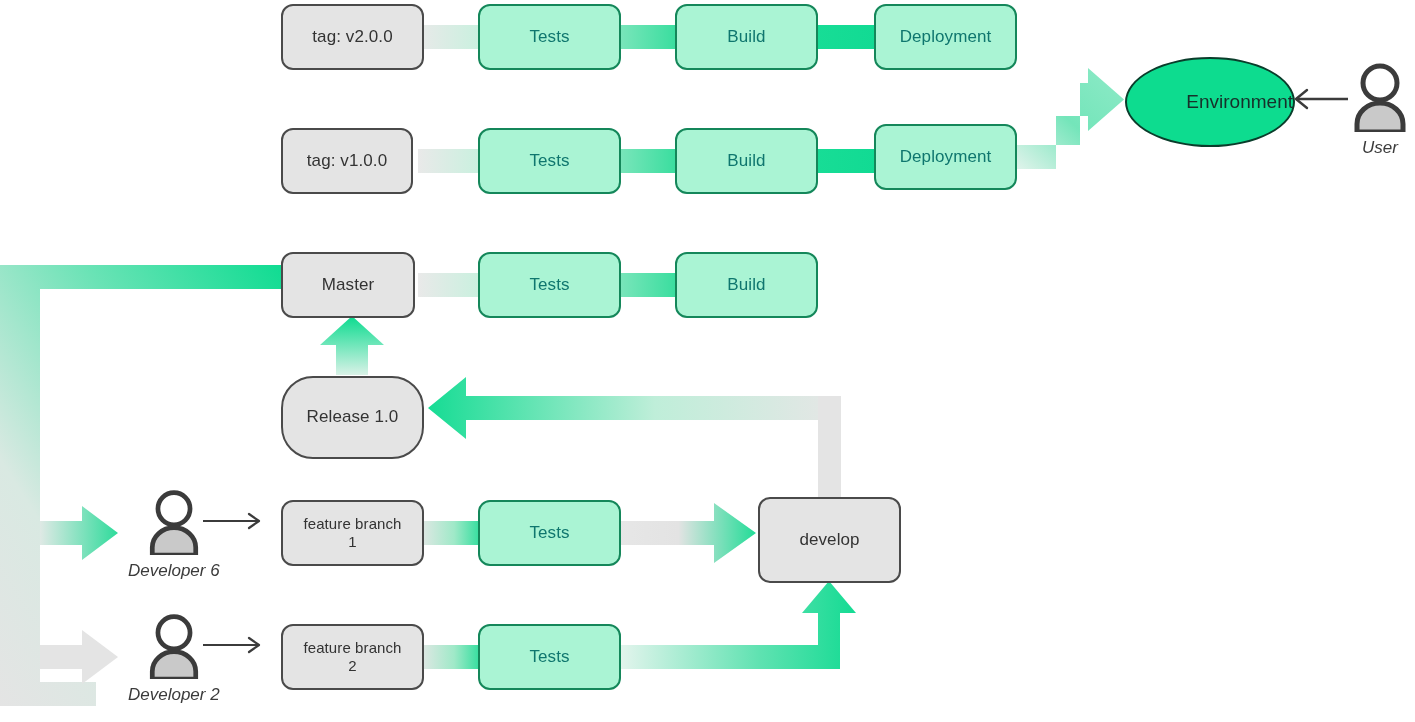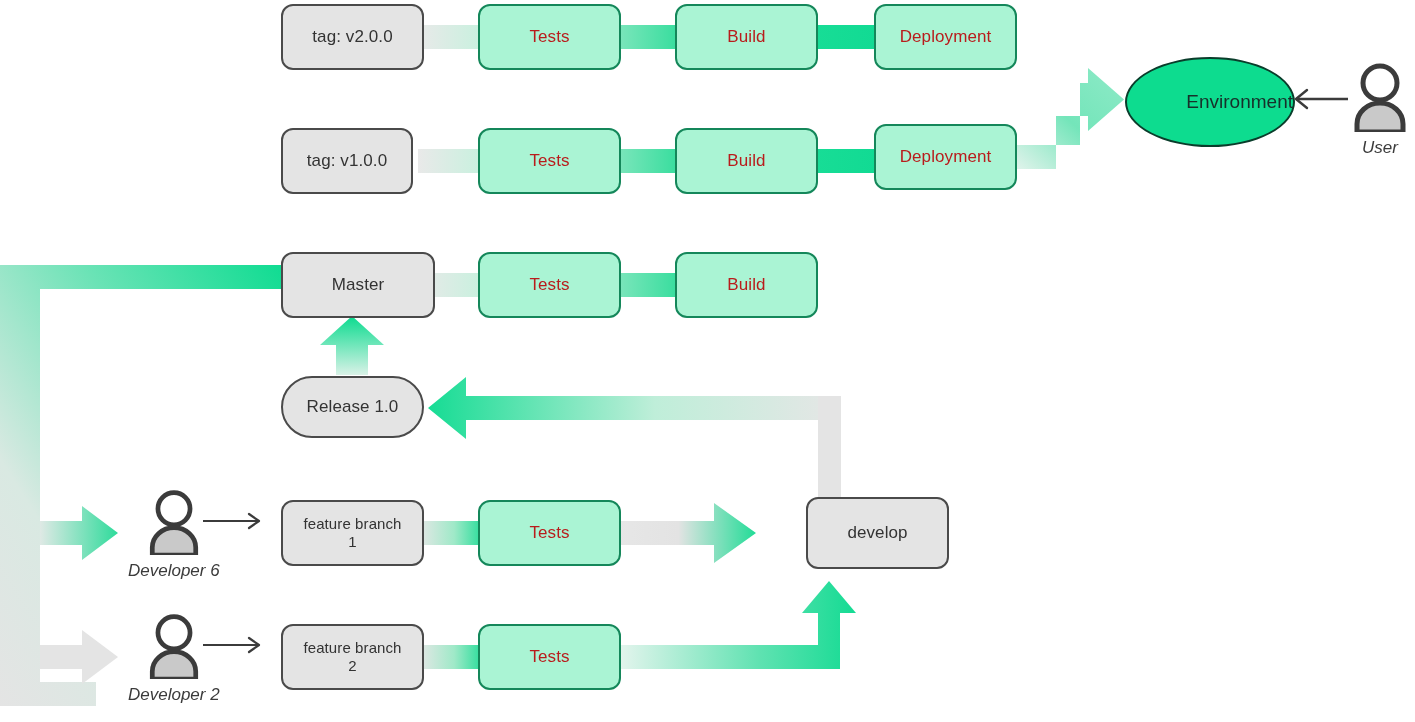--- a/index.html
+++ b/index.html
@@ -4,21 +4,21 @@
 <style>
   html,body{margin:0;padding:0;background:#ffffff;}
   body{width:1415px;height:722px;font-family:"Liberation Sans","DejaVu Sans",sans-serif;}
   #stage{position:relative;width:1415px;height:722px;overflow:hidden;background:#fff;}
   svg#wires{position:absolute;left:0;top:0;width:1415px;height:722px;}
 
   .node{position:absolute;box-sizing:border-box;display:flex;align-items:center;
         justify-content:center;text-align:center;border-radius:12px;
         font-size:17px;line-height:1.18;letter-spacing:.1px;z-index:5;}
   .node.gray{background:#e4e4e4;border:2px solid #4a4a4a;color:#333333;justify-content:center;}
-  .node.green{background:#aaf4d4;border:2px solid #14875a;color:#b91c1c;}
+  .node.green{background:#aaf4d4;border:2px solid #14875a;color:#0f766e;}
   .node.two-line{flex-direction:column;font-size:15px;}
 
   .ellipse{position:absolute;border-radius:50%;background:#0ddc8f;border:2px solid #0a3d2b;
            display:flex;align-items:center;justify-content:center;color:#17302a;
            font-size:19px;z-index:5;}
 
   .person{position:absolute;z-index:6;display:flex;flex-direction:column;align-items:center;font-style:italic;}
   .person .cap{font-size:17px;color:#3b3b3b;margin-top:6px;white-space:nowrap;}
 </style>
 </head>
@@ -155,42 +155,42 @@
     <span>Build</span>
   </div>
   <div class="node green" style="left:874px;top:124px;width:143px;height:66px;">
     <span>Deployment</span>
   </div>
 
   <div class="ellipse" style="left:1125px;top:57px;width:166px;height:86px;justify-content:flex-end;">
     <span>Environment</span>
   </div>
 
-  <div class="node gray" style="left:281px;top:252px;width:154px;height:66px;">
+  <div class="node gray" style="left:281px;top:252px;width:134px;height:66px;">
     <span>Master</span>
   </div>
   <div class="node green" style="left:478px;top:252px;width:143px;height:66px;">
     <span>Tests</span>
   </div>
   <div class="node green" style="left:675px;top:252px;width:143px;height:66px;">
     <span>Build</span>
   </div>
 
-  <div class="node gray" style="left:281px;top:376px;width:143px;height:62px;border-radius:32px;">
+  <div class="node gray" style="left:281px;top:376px;width:143px;height:83px;border-radius:32px;">
     <span>Release 1.0</span>
   </div>
 
   <div class="node gray two-line" style="left:281px;top:500px;width:143px;height:66px;">
     <span>feature branch</span>
     <span>1</span>
   </div>
   <div class="node green" style="left:478px;top:500px;width:143px;height:66px;">
     <span>Tests</span>
   </div>
-  <div class="node gray" style="left:758px;top:497px;width:143px;height:72px;margin-left:48px;">
+  <div class="node gray" style="left:758px;top:497px;width:143px;height:86px;">
     <span>develop</span>
   </div>
 
   <div class="node gray two-line" style="left:281px;top:624px;width:143px;height:66px;">
     <span>feature branch</span>
     <span>2</span>
   </div>
   <div class="node green" style="left:478px;top:624px;width:143px;height:66px;">
     <span>Tests</span>
   </div>

